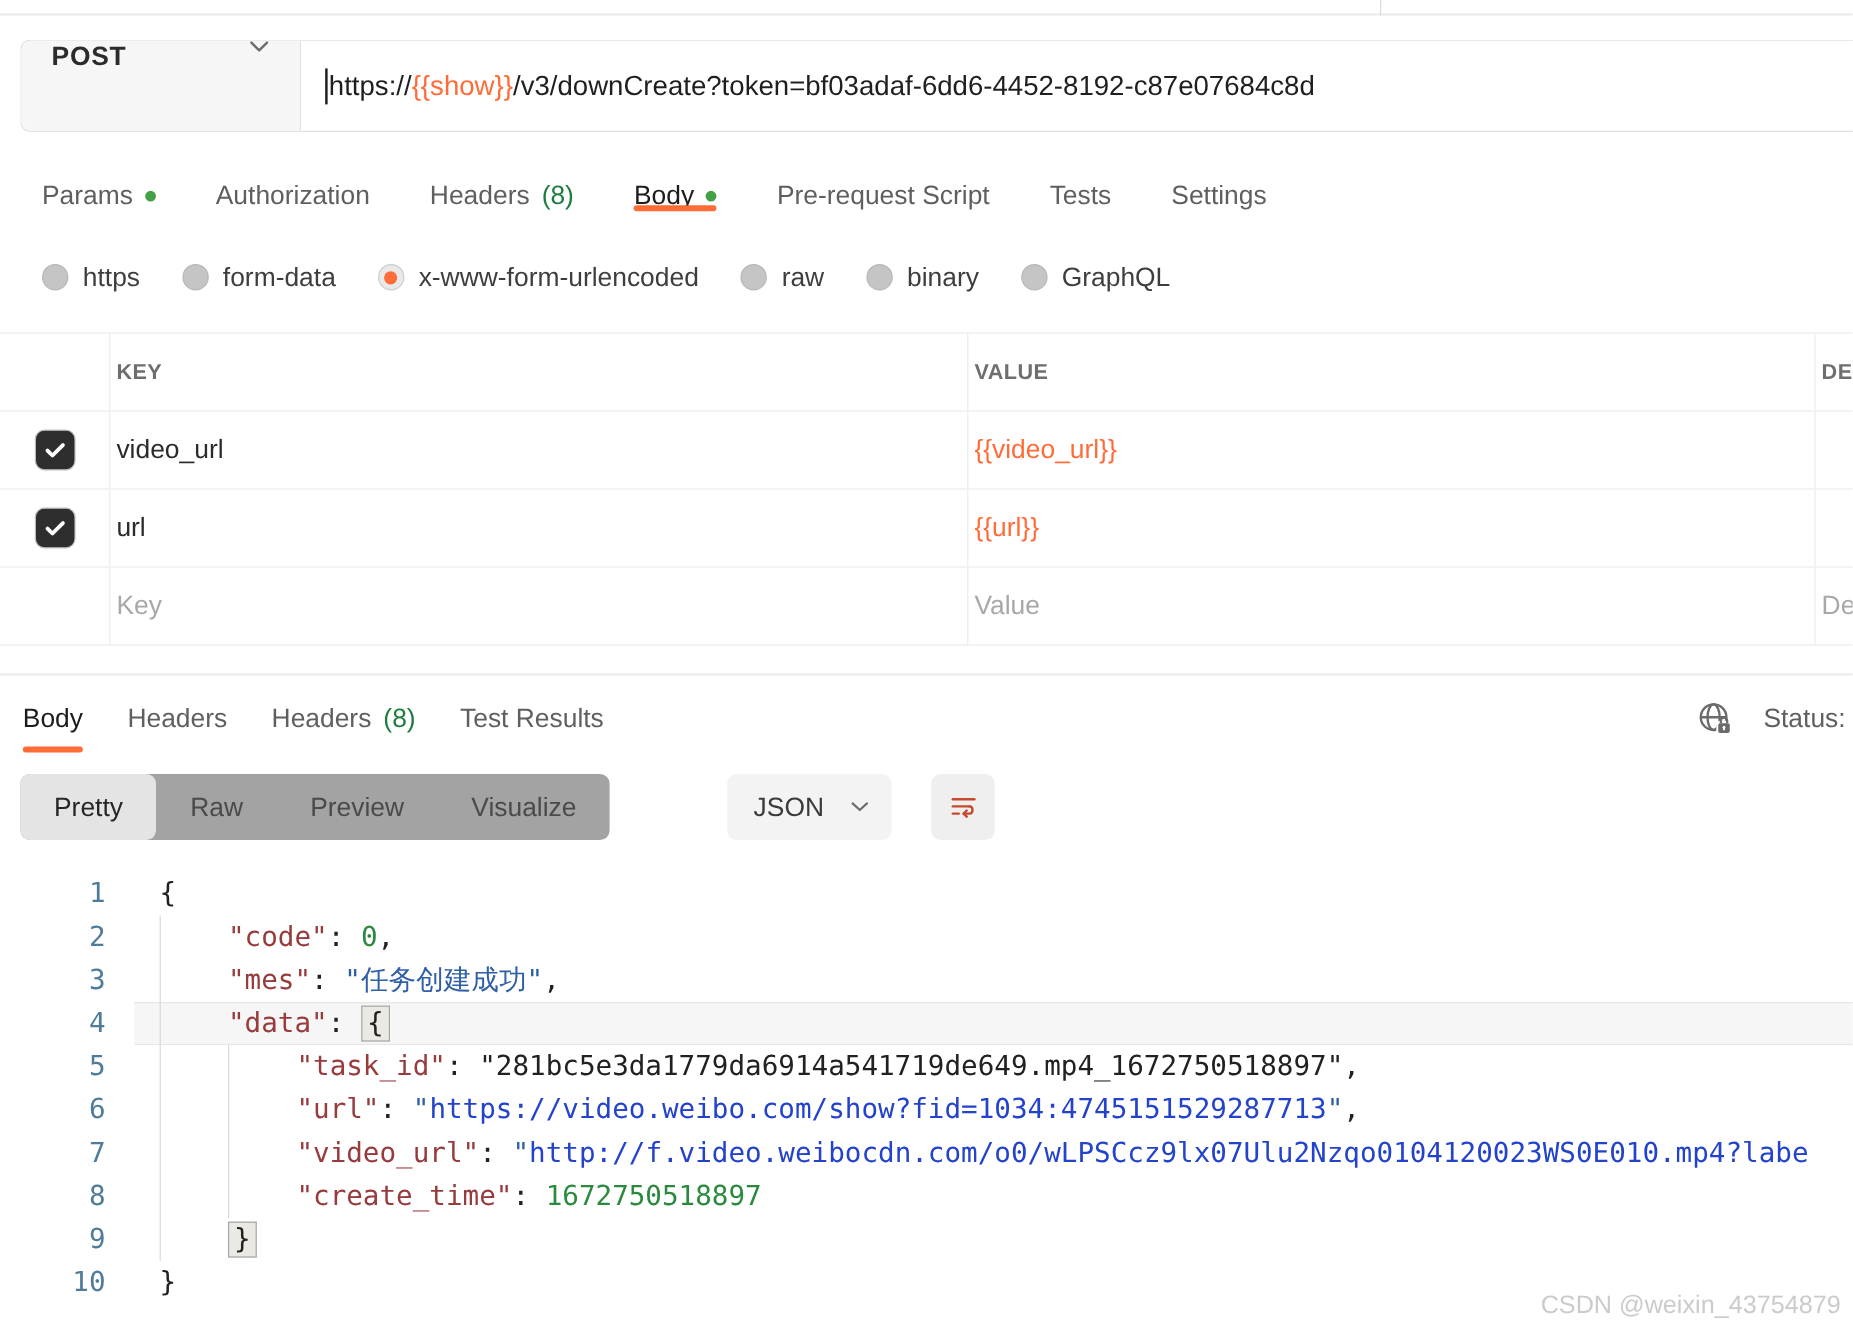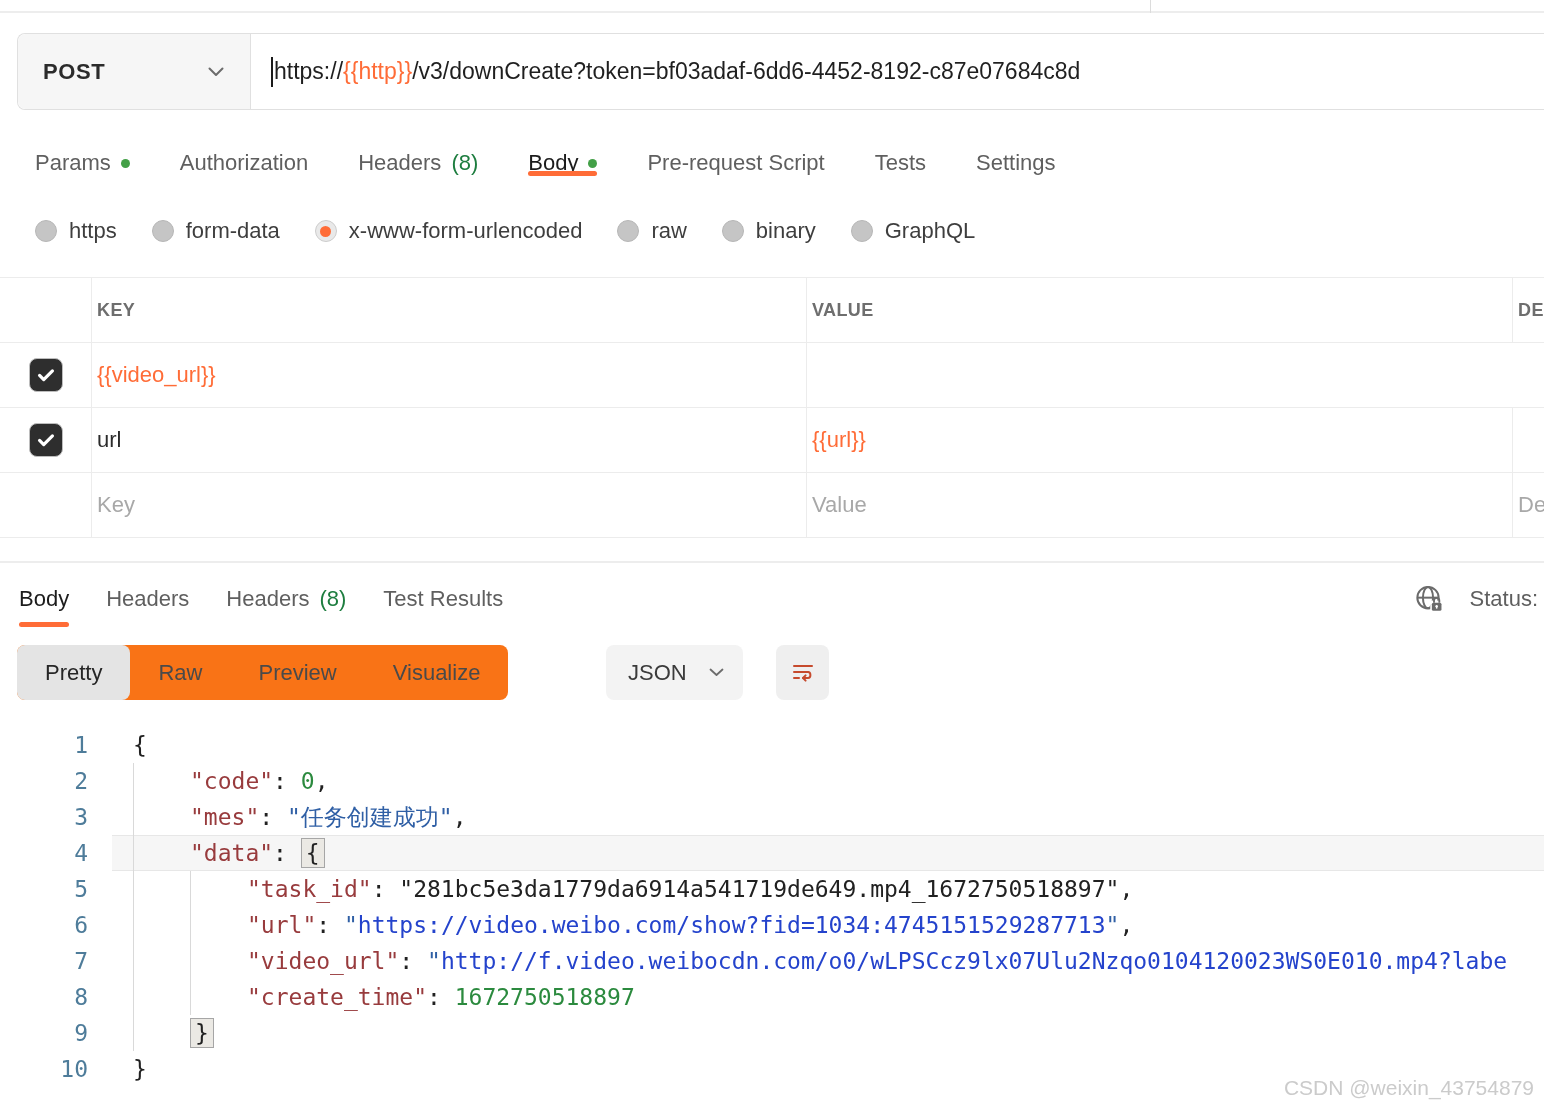--- a/index.html
+++ b/index.html
@@ -7,21 +7,21 @@
   body {
     position:relative; overflow:hidden; background:#fff;
     font-family:"Liberation Sans", sans-serif; color:#212121;
   }
   
   .topbar { position:absolute; top:0; left:0; right:0; height:13px; border-bottom:2px solid #ededed; background:#fff; }
   .topbar-divider { position:absolute; left:1150px; top:0; width:1px; height:13px; background:#dcdcdc; }
 
   
   .url-bar { position:absolute; top:33px; left:17px; right:-2px; height:77px; border:1px solid #e0e0e0; border-right:none; border-radius:8px 0 0 8px; display:flex; background:#fff; }
-  .method { width:233px; background:#f6f6f6; border-right:1px solid #e0e0e0; border-radius:8px 0 0 8px; display:flex; align-items:center; justify-content:space-between; padding:0 26px 0 25px; cursor:pointer; }
+  .method { width:233px; background:#f6f6f6; border-right:1px solid #e0e0e0; border-radius:8px 0 0 8px; display:flex; align-items:flex-start; justify-content:space-between; padding:0 26px 0 25px; cursor:pointer; }
   .method-label { font-size:22px; font-weight:700; color:#2b2b2b; letter-spacing:.6px; }
   .url-input { flex:1; display:flex; align-items:center; padding-left:20px; font-size:23px; color:#1f1f1f; white-space:nowrap; overflow:hidden; }
   .caret { width:2px; height:30px; background:#1a1a1a; margin-right:1px; flex:none; }
   .var { color:#ff6c37; }
 
   
   .req-tabs { position:absolute; top:133px; left:35px; height:60px; display:flex; gap:50px; align-items:center; }
   .tab { position:relative; display:flex; align-items:center; gap:10px; font-size:22px; color:#5f5f5f; cursor:pointer; white-space:nowrap; }
   .tab.active { color:#1c1c1c; }
   .tab.active::after { content:''; position:absolute; left:0; right:0; bottom:0; height:5px; background:#ff6c37; border-radius:3px; }
@@ -47,21 +47,21 @@
 
   .section-divider { position:absolute; top:561px; left:0; right:0; height:2px; background:#ededed; }
 
   
   .resp-header { position:absolute; top:570px; left:0; right:0; height:57px; }
   .resp-tabs { position:absolute; left:19px; top:0; bottom:0; display:flex; gap:37px; align-items:stretch; }
   .resp-right { position:absolute; right:6px; top:0; bottom:0; display:flex; align-items:center; gap:24px; }
   .status-label { font-size:22px; color:#5f5f5f; white-space:nowrap; }
 
   
-  .views { position:absolute; top:645px; left:17px; height:55px; background:#f97316; border-radius:8px; display:flex; align-items:stretch; }
+  .views { position:absolute; top:645px; left:17px; height:55px; background:#a3a3a3; border-radius:8px; display:flex; align-items:stretch; }
   .view { display:flex; align-items:center; padding:0 28px; font-size:22px; color:#4a4a4a; cursor:pointer; }
   .view.active { background:#e4e4e4; border-radius:8px; color:#262626; }
   .json-select { position:absolute; top:645px; left:606px; width:137px; height:55px; background:#f3f3f3; border-radius:8px; display:flex; align-items:center; justify-content:space-between; padding:0 19px 0 22px; font-size:22px; color:#3b3b3b; cursor:pointer; }
   .wrap-btn { position:absolute; top:645px; left:776px; width:53px; height:55px; background:#efefef; border-radius:8px; display:flex; align-items:center; justify-content:center; cursor:pointer; }
 
   
   .code { position:absolute; top:727px; left:0; right:0; }
   .code-line { position:relative; height:36px; line-height:36px; font-family:"DejaVu Sans Mono", monospace; font-size:23px; white-space:pre; }
   .code-line.highlight::before { content:''; position:absolute; left:112px; right:0; top:0; bottom:0; background:#f6f6f6; box-shadow:inset 0 1px 0 #e7e7e7, inset 0 -1px 0 #e7e7e7; }
   .gutter { position:absolute; left:0; top:0; width:88px; text-align:right; color:#4e7c9a; z-index:2; }
@@ -89,21 +89,21 @@
     <span class="method-label">POST</span>
     <span>
       <svg width="16" height="10" viewBox="0 0 16 10">
           <path d="M1.5 1.5 L8 8 L14.5 1.5" fill="none" stroke="#6c6c6c" stroke-width="2" stroke-linecap="round" stroke-linejoin="round"></path>
         </svg>
     </span>
   </div>
   <div class="url-input">
     <span class="caret"></span>
     <span>https://</span>
-      <span class="var">{{http}}</span>
+      <span class="var">{{show}}</span>
       <span>/v3/downCreate?token=bf03adaf-6dd6-4452-8192-c87e07684c8d</span>
   </div>
 </div>
 
 <div class="req-tabs">
   <div class="tab">
     <span>Params</span>
     <span class="dot"></span>
   </div>
   <div class="tab">
@@ -165,20 +165,21 @@
     <div class="kv-cell">DESCRIPTION</div>
   </div>
   <div class="kv-row">
     <div class="kv-cell first">
       <span class="checkbox">
         <svg width="22" height="22" viewBox="0 0 24 24">
             <path d="M5 12.5l4.5 4.5L19 7.5" fill="none" stroke="#fff" stroke-width="3.5" stroke-linecap="round" stroke-linejoin="round"></path>
           </svg>
       </span>
     </div>
+    <div class="kv-cell">video_url</div>
     <div class="kv-cell kv-value">{{video_url}}</div>
     <div class="kv-cell"></div>
   </div>
   <div class="kv-row">
     <div class="kv-cell first">
       <span class="checkbox">
         <svg width="22" height="22" viewBox="0 0 24 24">
             <path d="M5 12.5l4.5 4.5L19 7.5" fill="none" stroke="#fff" stroke-width="3.5" stroke-linecap="round" stroke-linejoin="round"></path>
           </svg>
       </span>

